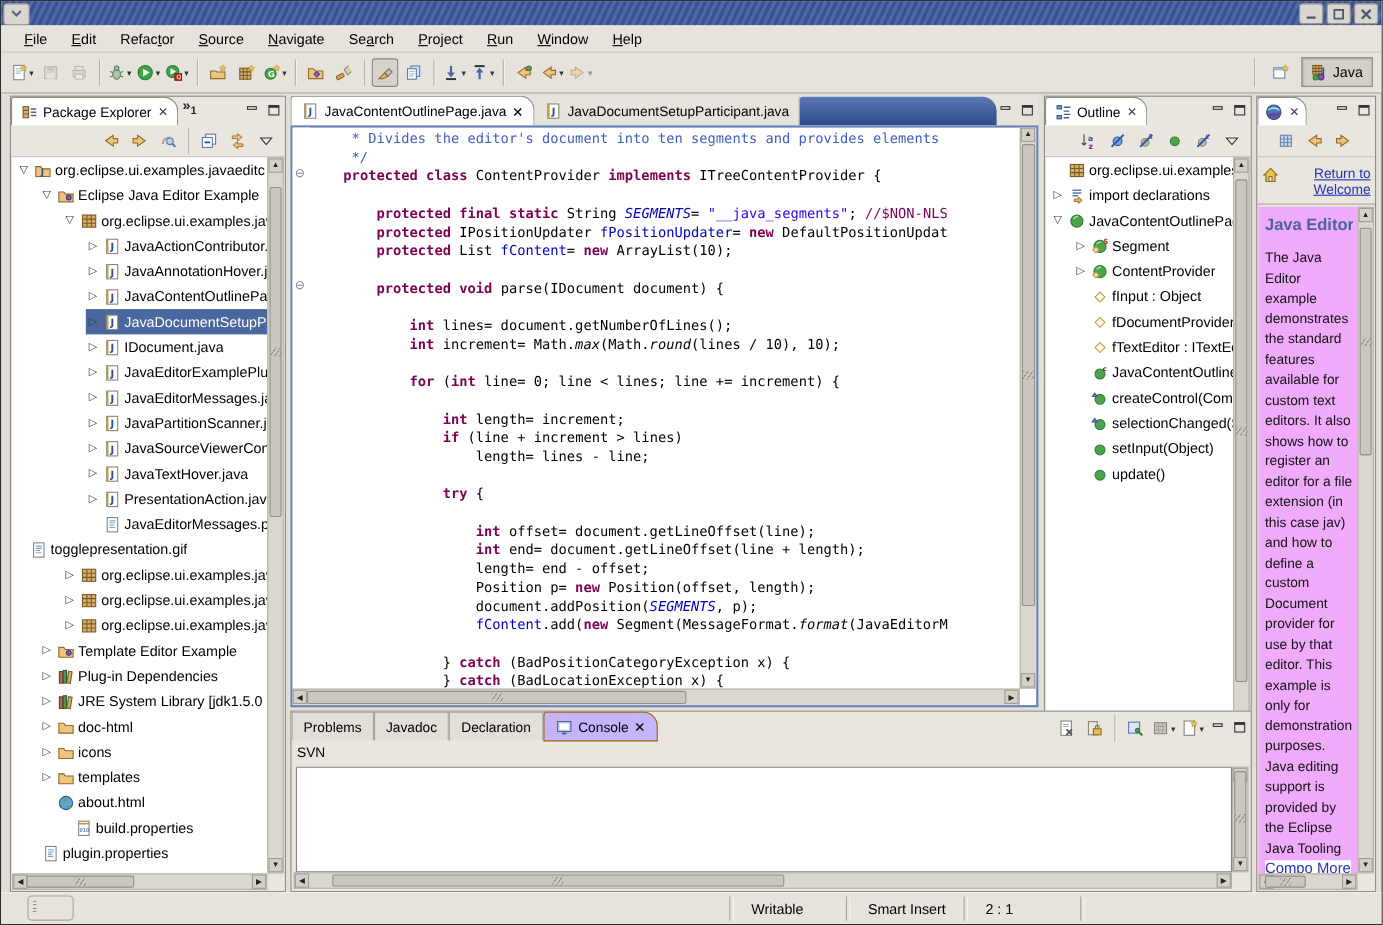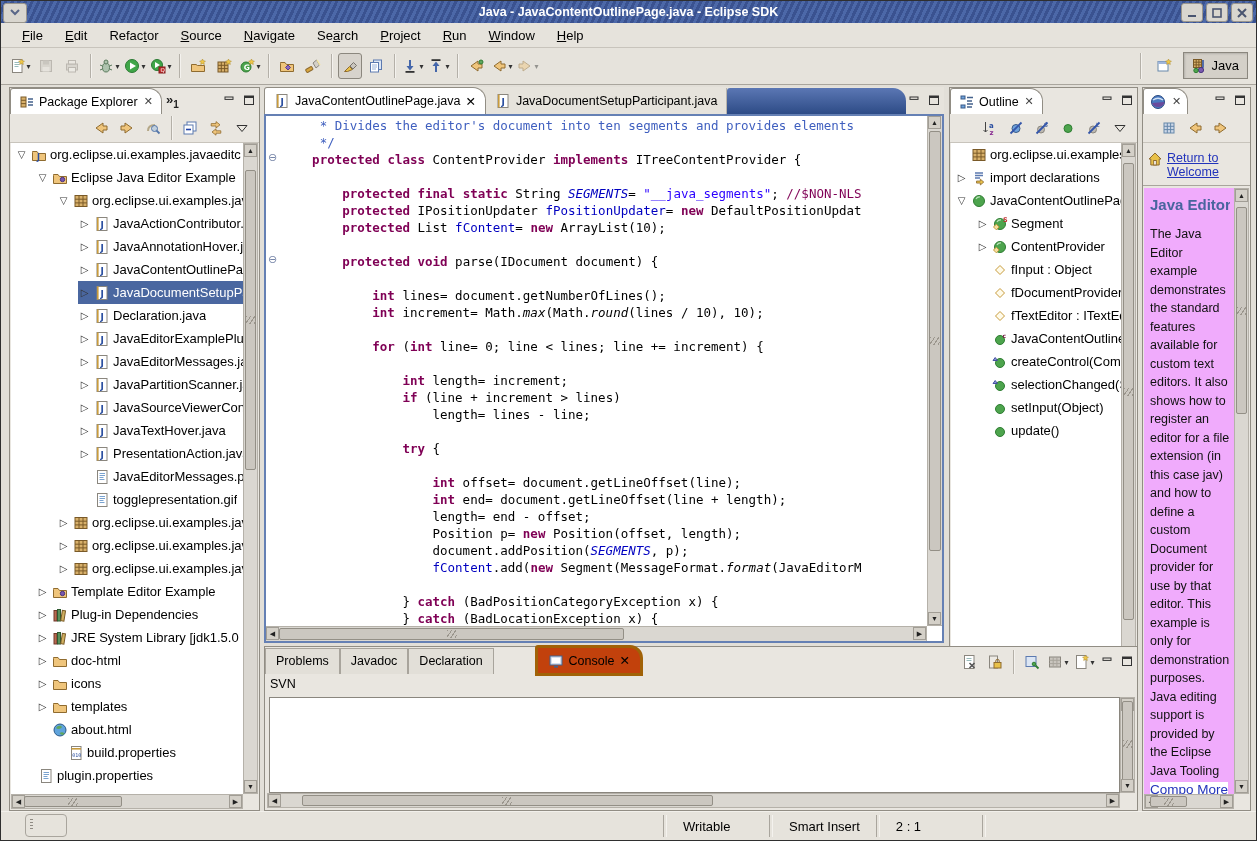--- a/index.html
+++ b/index.html
@@ -30,21 +30,21 @@
   .tbtn.pressed{border:1px solid #8B877E;background:#D7D3CC;}
   .tbtn.disabled{opacity:.45;}
   .dd{font-size:8px;color:#333;margin-left:1px;}
   .tsep{width:1px;height:24px;background:#B4B0A8;margin:0 5px;box-shadow:1px 0 0 #F4F2EE;}
   .persp{position:absolute;right:8px;top:4px;display:flex;align-items:center;gap:6px;}
   .persp-div{width:1px;height:26px;background:#B4B0A8;box-shadow:1px 0 0 #F4F2EE;margin-right:4px;}
   .persp-btn{display:flex;align-items:center;gap:4px;height:27px;padding:0 8px;
     background:#D4D0C8;border:1px solid #8B877E;box-shadow:inset 1px 1px 2px rgba(0,0,0,.15);font-size:13px;}
   
   .view{position:absolute;background:#E9E6E0;border:1px solid #918D84;box-sizing:border-box;}
-  .vtabbar{position:relative;height:26px;display:flex;align-items:center;}
+  .vtabbar{position:relative;height:26px;display:flex;align-items:flex-start;}
   .vtab{display:flex;align-items:center;gap:4px;height:25px;padding:0 8px;white-space:nowrap;
     font-size:12.5px;}
   .vtab.active{background:#FFF;border:1px solid #918D84;border-bottom:none;
     border-radius:3px 13px 0 0;}
   .vtab .x{color:#444;font-size:11px;margin-left:2px;}
   .vminmax{position:absolute;right:3px;top:4px;display:flex;gap:5px;}
   .mmbtn{width:15px;height:15px;display:flex;align-items:center;justify-content:center;}
   .vtoolbar{height:28px;display:flex;align-items:center;justify-content:flex-end;padding-right:4px;
     border-bottom:1px solid #C8C4BC;}
   .chev-more{font-weight:bold;font-size:13px;margin-left:4px;color:#222;}
@@ -83,25 +83,25 @@
   .tk-k{color:#7F0055;font-weight:bold;}
   .tk-s{color:#2A00FF;}
   .tk-c{color:#3F5FBF;}
   .tk-f{color:#0000C0;}
   .tk-sf{color:#0000C0;font-style:italic;}
   .tk-i{font-style:italic;}
   .tk-n{color:#7F0055;}
   
   .ctab{display:flex;align-items:center;gap:5px;height:25px;padding:0 10px;font-size:12.5px;
     border:1px solid #A8A49C;border-bottom:none;background:#E2DFD8;}
-  .ctab.active{background:#c2410c;border:3px solid #a16207;border-radius:3px 13px 0 0;margin-left:41px;}
+  .ctab.active{background:#c4b5fd;border:1px solid #a16207;border-radius:3px 13px 0 0;}
   .console-text{position:absolute;background:#FFF;border:1px solid #8A867E;}
   .svn-label{position:absolute;left:5px;top:30px;font-size:12.5px;}
   
-  .wl-link{color:#2233BB;text-decoration:underline;font-size:12.5px;}
+  .wl-link{color:#2233BB;text-decoration:underline;font-size:12.5px;text-align:right;}
   .welcome-head{font-weight:bold;font-size:15px;color:#48649E;white-space:nowrap;overflow:hidden;}
   .welcome-body{font-size:12.5px;line-height:18.5px;color:#111;}
   
   .statusbar{position:absolute;left:0;top:810px;width:100%;height:30px;background:#E6E3DC;
     border-top:1px solid #F2F0EB;}
   .sb-cells{position:absolute;left:660px;top:2px;height:24px;display:flex;align-items:center;}
   .sb-sep{width:2px;height:22px;border-left:1px solid #A9A59D;border-right:1px solid #F4F2EE;margin:0 2px;}
   .sb-cell{padding:0 14px;font-size:13px;min-width:70px;}
   .fastview{position:absolute;left:24px;top:813px;width:40px;height:21px;border:1px solid #A9A59D;
     border-radius:4px;background:#E6E3DC;}
@@ -113,21 +113,20 @@
 <body>
 
 <div id="screen">
 
   <div class="titlebar">
     <span class="win-menu-btn">
       <svg width="12" height="10" viewBox="0 0 12 10">
           <path d="M2 2 l4 4 4-4" fill="none" stroke="#5A6788" stroke-width="2"></path>
         </svg>
     </span>
-    <span class="title-text">Java - JavaContentOutlinePage.java - Eclipse SDK</span>
     <span class="win-controls">
       <span class="wbtn">
           <svg width="10" height="10">
             <rect x="1" y="7" width="8" height="2" fill="#4A5570"></rect>
           </svg>
         </span>
       <span class="wbtn">
           <svg width="10" height="10">
             <rect x="1" y="1" width="8" height="8" fill="none" stroke="#4A5570" stroke-width="1.6"></rect>
           </svg>
@@ -471,21 +470,21 @@
         <div class="trow" style="padding-left:67px">
           <span class="trow-b">
             <span class="twisty">▷</span>
             <span class="icon">
               <svg width="16" height="16" viewBox="0 0 16 16">
                 <rect x="3" y="1.5" width="10" height="13" fill="#FFF" stroke="#8A867E"></rect>
                 <path d="M3.8 1.5 v13" stroke="#C89B3C" stroke-width="1.6"></path>
                 <text x="6.5" y="11.5" font-size="9" font-weight="bold" fill="#2B4FA0" font-family="DejaVu Sans">J</text>
               </svg>
             </span>
-            <span class="tlabel">Declaration.java</span>
+            <span class="tlabel">IDocument.java</span>
           </span>
         </div>
         <div class="trow" style="padding-left:67px">
           <span class="trow-b">
             <span class="twisty">▷</span>
             <span class="icon">
               <svg width="16" height="16" viewBox="0 0 16 16">
                 <rect x="3" y="1.5" width="10" height="13" fill="#FFF" stroke="#8A867E"></rect>
                 <path d="M3.8 1.5 v13" stroke="#C89B3C" stroke-width="1.6"></path>
                 <text x="6.5" y="11.5" font-size="9" font-weight="bold" fill="#2B4FA0" font-family="DejaVu Sans">J</text>
@@ -564,21 +563,21 @@
             <span class="arr-sp"></span>
             <span class="icon">
               <svg width="16" height="16" viewBox="0 0 16 16">
                 <rect x="3.5" y="1.5" width="9.5" height="13" fill="#FFF" stroke="#8A867E"></rect>
                 <path d="M5.5 4.5h5.5M5.5 6.5h5.5M5.5 8.5h4M5.5 10.5h5" stroke="#7AA3D0"></path>
               </svg>
             </span>
             <span class="tlabel">JavaEditorMessages.pr</span>
           </span>
         </div>
-        <div class="trow" style="padding-left:67px">
+        <div class="trow" style="">
           <span class="trow-b">
             <span class="arr-sp"></span>
             <span class="icon">
               <svg width="16" height="16" viewBox="0 0 16 16">
                 <rect x="3.5" y="1.5" width="9.5" height="13" fill="#FFF" stroke="#8A867E"></rect>
                 <path d="M5.5 4.5h5.5M5.5 6.5h5.5M5.5 8.5h4M5.5 10.5h5" stroke="#7AA3D0"></path>
               </svg>
             </span>
             <span class="tlabel">togglepresentation.gif</span>
           </span>

